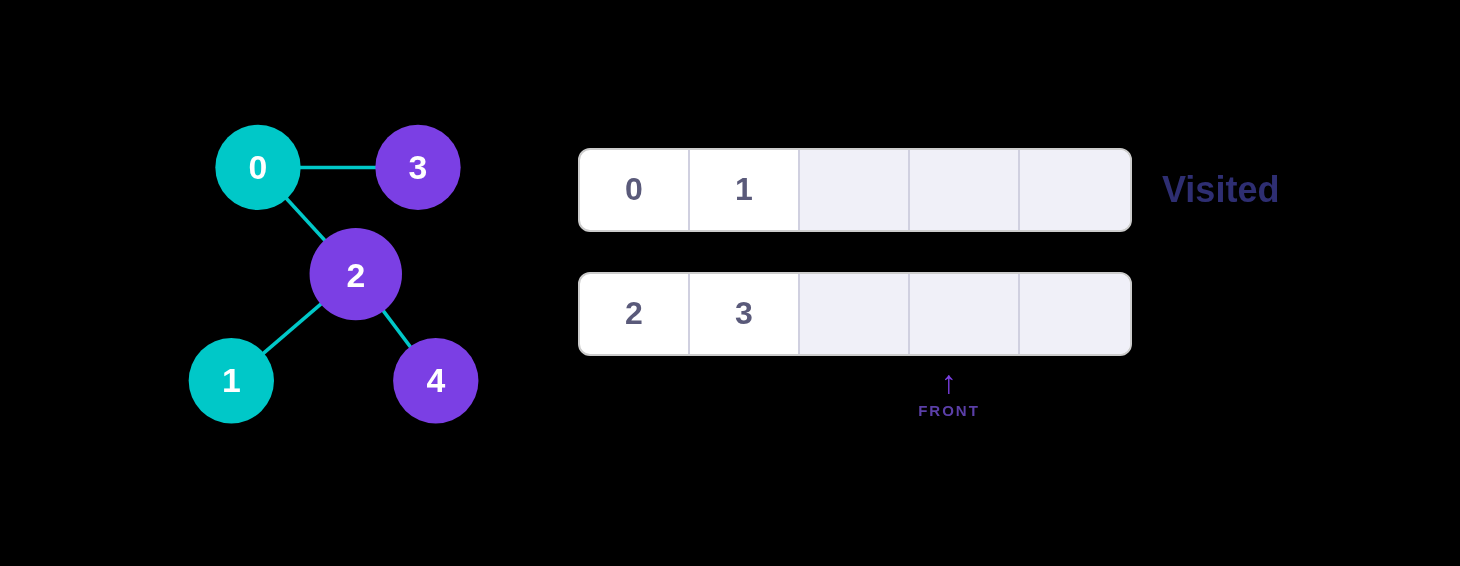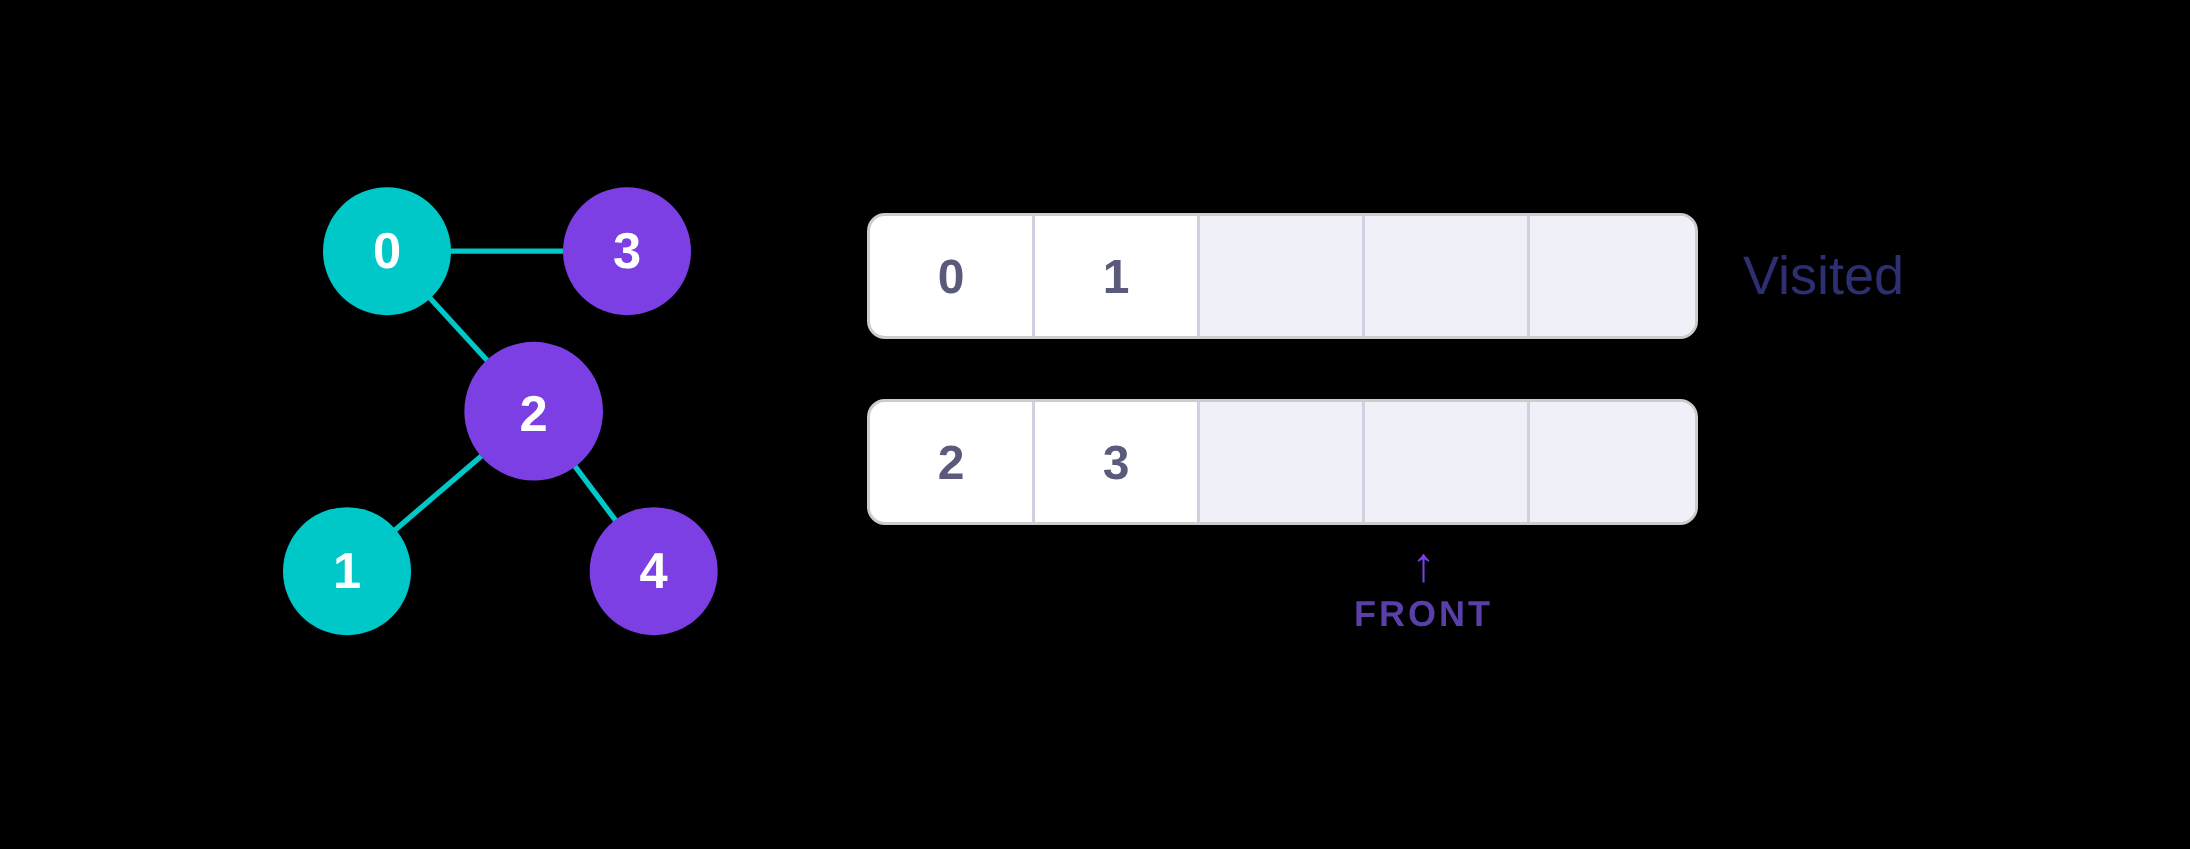--- a/index.html
+++ b/index.html
@@ -70,33 +70,33 @@
     .array-cell:last-child {
       border-right: none;
     }
 
     .array-cell.empty {
       background: #f0f0f8;
     }
 
     .array-label {
       font-size: 36px;
-      font-weight: 400;
+      font-weight: 700;
       color: #2e2e72;
       min-width: 120px;
     }
 
     .front-arrow {
       font-size: 32px;
       color: #7b3fe4;
       line-height: 1;
     }
 
     .front-label {
-      font-size: 24px;
+      font-size: 15px;
       font-weight: 900;
       color: #5b3fa8;
       letter-spacing: 2px;
       margin-top: 4px;
     }
 
     
     .queue-wrapper {
       display: flex;
       flex-direction: column;

